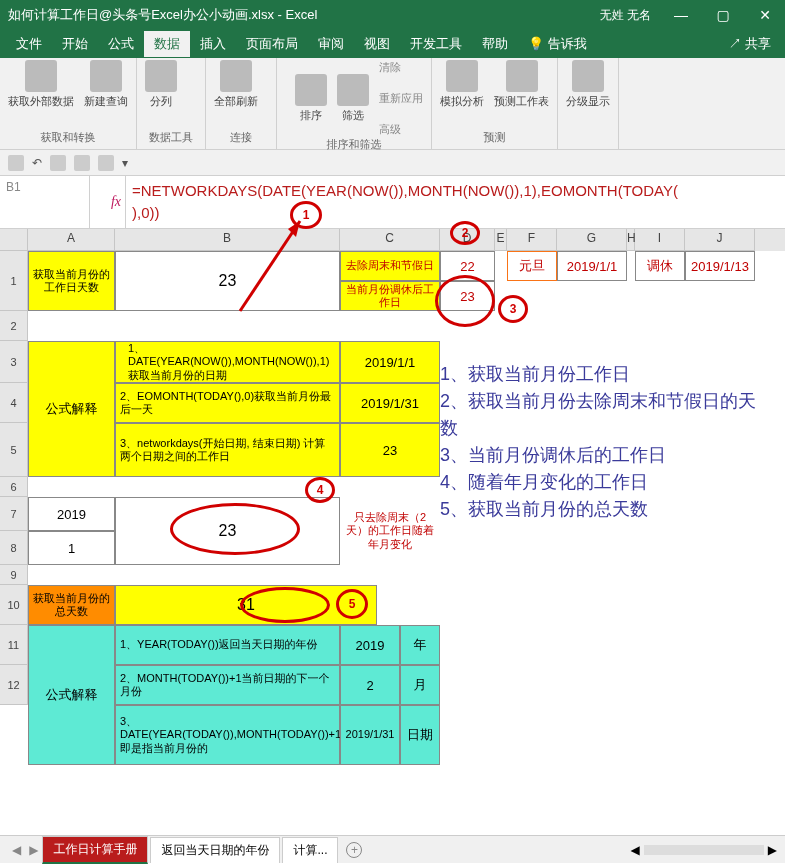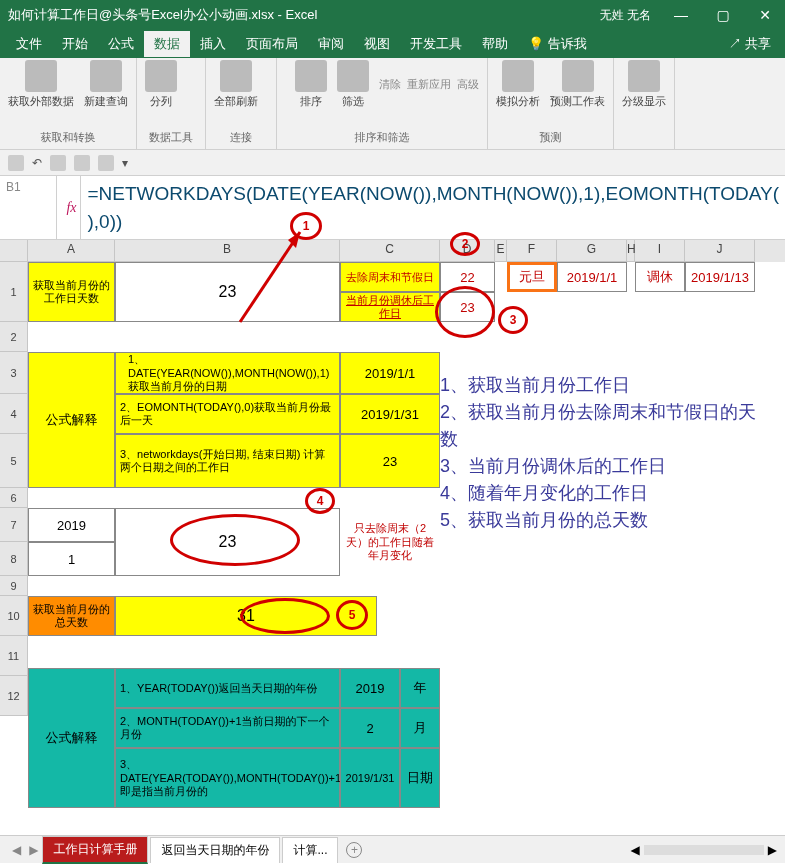--- a/index.html
+++ b/index.html
@@ -18,47 +18,47 @@
   .tabs .spacer { flex: 1; }
   .tabs .share { color: #fff; font-size: 13px; padding: 4px 8px; }
 
   
   .ribbon { background: #f1f1f1; border-bottom: 1px solid #d0d0d0; display: flex; height: 92px; }
   .group { border-right: 1px solid #d0d0d0; padding: 2px 8px; display: flex; flex-direction: column; justify-content: space-between; align-items: center; }
   .group .icons { display: flex; gap: 10px; align-items: center; }
   .group .icn { display: flex; flex-direction: column; align-items: center; font-size: 11px; color: #444; }
   .group .icn .g32 { width: 32px; height: 32px; background: #bbb; border-radius: 3px; margin-bottom: 2px; }
   .group .label { font-size: 11px; color: #666; padding-bottom: 2px; }
-  .smalllinks { display:flex; gap:6px; font-size:11px; color:#888; align-items:flex-start;}
+  .smalllinks { display:flex; flex-direction:column; gap:16px; font-size:11px; color:#888; align-items:flex-start;}
   .smalllinks span{white-space:nowrap;}
 
   
   .qat { background: #f1f1f1; border-bottom: 1px solid #d0d0d0; height: 26px; display: flex; align-items: center; padding: 0 8px; gap: 8px; color:#555;}
   .qat .qicn{width:16px;height:16px;background:#ccc;border-radius:2px;}
 
   
   .formulabar { display: flex; align-items: stretch; border-bottom: 1px solid #d0d0d0; background:#fff; }
   .namebox { width: 90px; border-right: 1px solid #d0d0d0; padding: 4px 6px; font-size: 12px; color:#888; }
   .fxarea { width:36px; border-right:1px solid #d0d0d0; display:flex; align-items:center; justify-content:flex-end; padding:4px; color:#be185d; }
   .fxicon{ font-style:italic; font-family: "Times New Roman", serif; font-size:14px;}
-  .formula-cell { flex: 1; padding: 4px 6px; font-family: Consolas, monospace; font-size: 19px; color: #0c4a6e; line-height:1.4;}
+  .formula-cell { flex: 1; padding: 4px 6px; font-family: Consolas, monospace; font-size: 15px; color: #b91c1c; line-height:1.4;}
 
   
   .sheet { position: relative; }
   .col-hdrs { display: flex; background: #e6e6e6; height:22px; }
   .col-hdrs .corner { width: 28px; border-right: 1px solid #c6c6c6; border-bottom:1px solid #c6c6c6;}
   .col-hdrs .ch { border-right: 1px solid #c6c6c6; border-bottom:1px solid #c6c6c6; text-align: center; font-size: 12px; color:#444; padding-top:2px;}
   .row-area{ position:relative;}
   .row-hdr{ position:absolute; left:0; width:28px; background:#e6e6e6; border-right:1px solid #c6c6c6; border-bottom:1px solid #c6c6c6; text-align:center; font-size:11px; color:#444; display:flex; align-items:center; justify-content:center;}
 
   
   .cell { position:absolute; border:1px solid #888; display:flex; align-items:center; justify-content:center; font-size:13px; padding:2px 4px; text-align:center; }
   .yellow { background:#ffff00; }
   .orange { background:#ff8c00; }
-  .orange-light{ background:#14b8a6;margin-top:32px;}
+  .orange-light{ background:#5eead4;}
   .red-text { color:#c00000; }
   .small{ font-size:11px; line-height:1.2;}
 
   
   
   .anno { position:absolute; color:#3a3a9a; font-size:18px; font-family: STKaiti, KaiTi, serif; line-height:1.5; }
   .redmark { position:absolute; border:3px solid #d00000; }
 
   
   .sheettabs{ position:absolute; bottom:4px; left:0; right:0; height:28px; background:#f0f0f0; display:flex; align-items:center; padding:0 8px; border-top:1px solid #ccc;}
@@ -240,24 +240,24 @@
     <div class="row-hdr" style="top:280px;height:34px">8</div>
     <div class="row-hdr" style="top:314px;height:20px">9</div>
     <div class="row-hdr" style="top:334px;height:40px">10</div>
     <div class="row-hdr" style="top:374px;height:40px">11</div>
     <div class="row-hdr" style="top:414px;height:40px">12</div>
 
     <div class="cell yellow small" style="left:28px;top:0;width:87px;height:60px;">获取当前月份的工作日天数</div>
     <div class="cell" style="left:115px;top:0;width:225px;height:60px;font-size:16px;">23</div>
     <div class="cell yellow red-text small" style="left:340px;top:0;width:100px;height:30px;">去除周末和节假日</div>
     <div class="cell red-text" style="left:440px;top:0;width:55px;height:30px;">22</div>
-    <div class="cell yellow red-text small" style="left:340px;top:30px;width:100px;height:30px;text-decoration:underline;">当前月份调休后工作日</div>
+    <div class="cell yellow red-text small" style="left:340px;top:30px;width:100px;height:30px;">当前月份调休后工作日</div>
     <div class="cell red-text" style="left:440px;top:30px;width:55px;height:30px;">23</div>
 
-    <div class="cell red-text" style="left:507px;top:0;width:50px;height:30px;border:3px solid #f97316;">元旦</div>
+    <div class="cell red-text" style="left:507px;top:0;width:50px;height:30px;border:1px solid #f97316;">元旦</div>
     <div class="cell red-text" style="left:557px;top:0;width:70px;height:30px;">2019/1/1</div>
     <div class="cell red-text" style="left:635px;top:0;width:50px;height:30px;">调休</div>
     <div class="cell red-text" style="left:685px;top:0;width:70px;height:30px;">2019/1/13</div>
 
     <div class="cell yellow" style="left:28px;top:90px;width:87px;height:136px;">公式解释</div>
     <div class="cell yellow small" style="left:115px;top:90px;width:225px;height:42px;justify-content:flex-start;text-align:left;padding-left:12px;">1、DATE(YEAR(NOW()),MONTH(NOW()),1)获取当前月份的日期</div>
     <div class="cell yellow" style="left:340px;top:90px;width:100px;height:42px;">2019/1/1</div>
     <div class="cell yellow small" style="left:115px;top:132px;width:225px;height:40px;justify-content:flex-start;text-align:left;">2、EOMONTH(TODAY(),0)获取当前月份最后一天</div>
     <div class="cell yellow" style="left:340px;top:132px;width:100px;height:40px;">2019/1/31</div>
     <div class="cell yellow small" style="left:115px;top:172px;width:225px;height:54px;justify-content:flex-start;text-align:left;">3、networkdays(开始日期, 结束日期) 计算两个日期之间的工作日</div>

